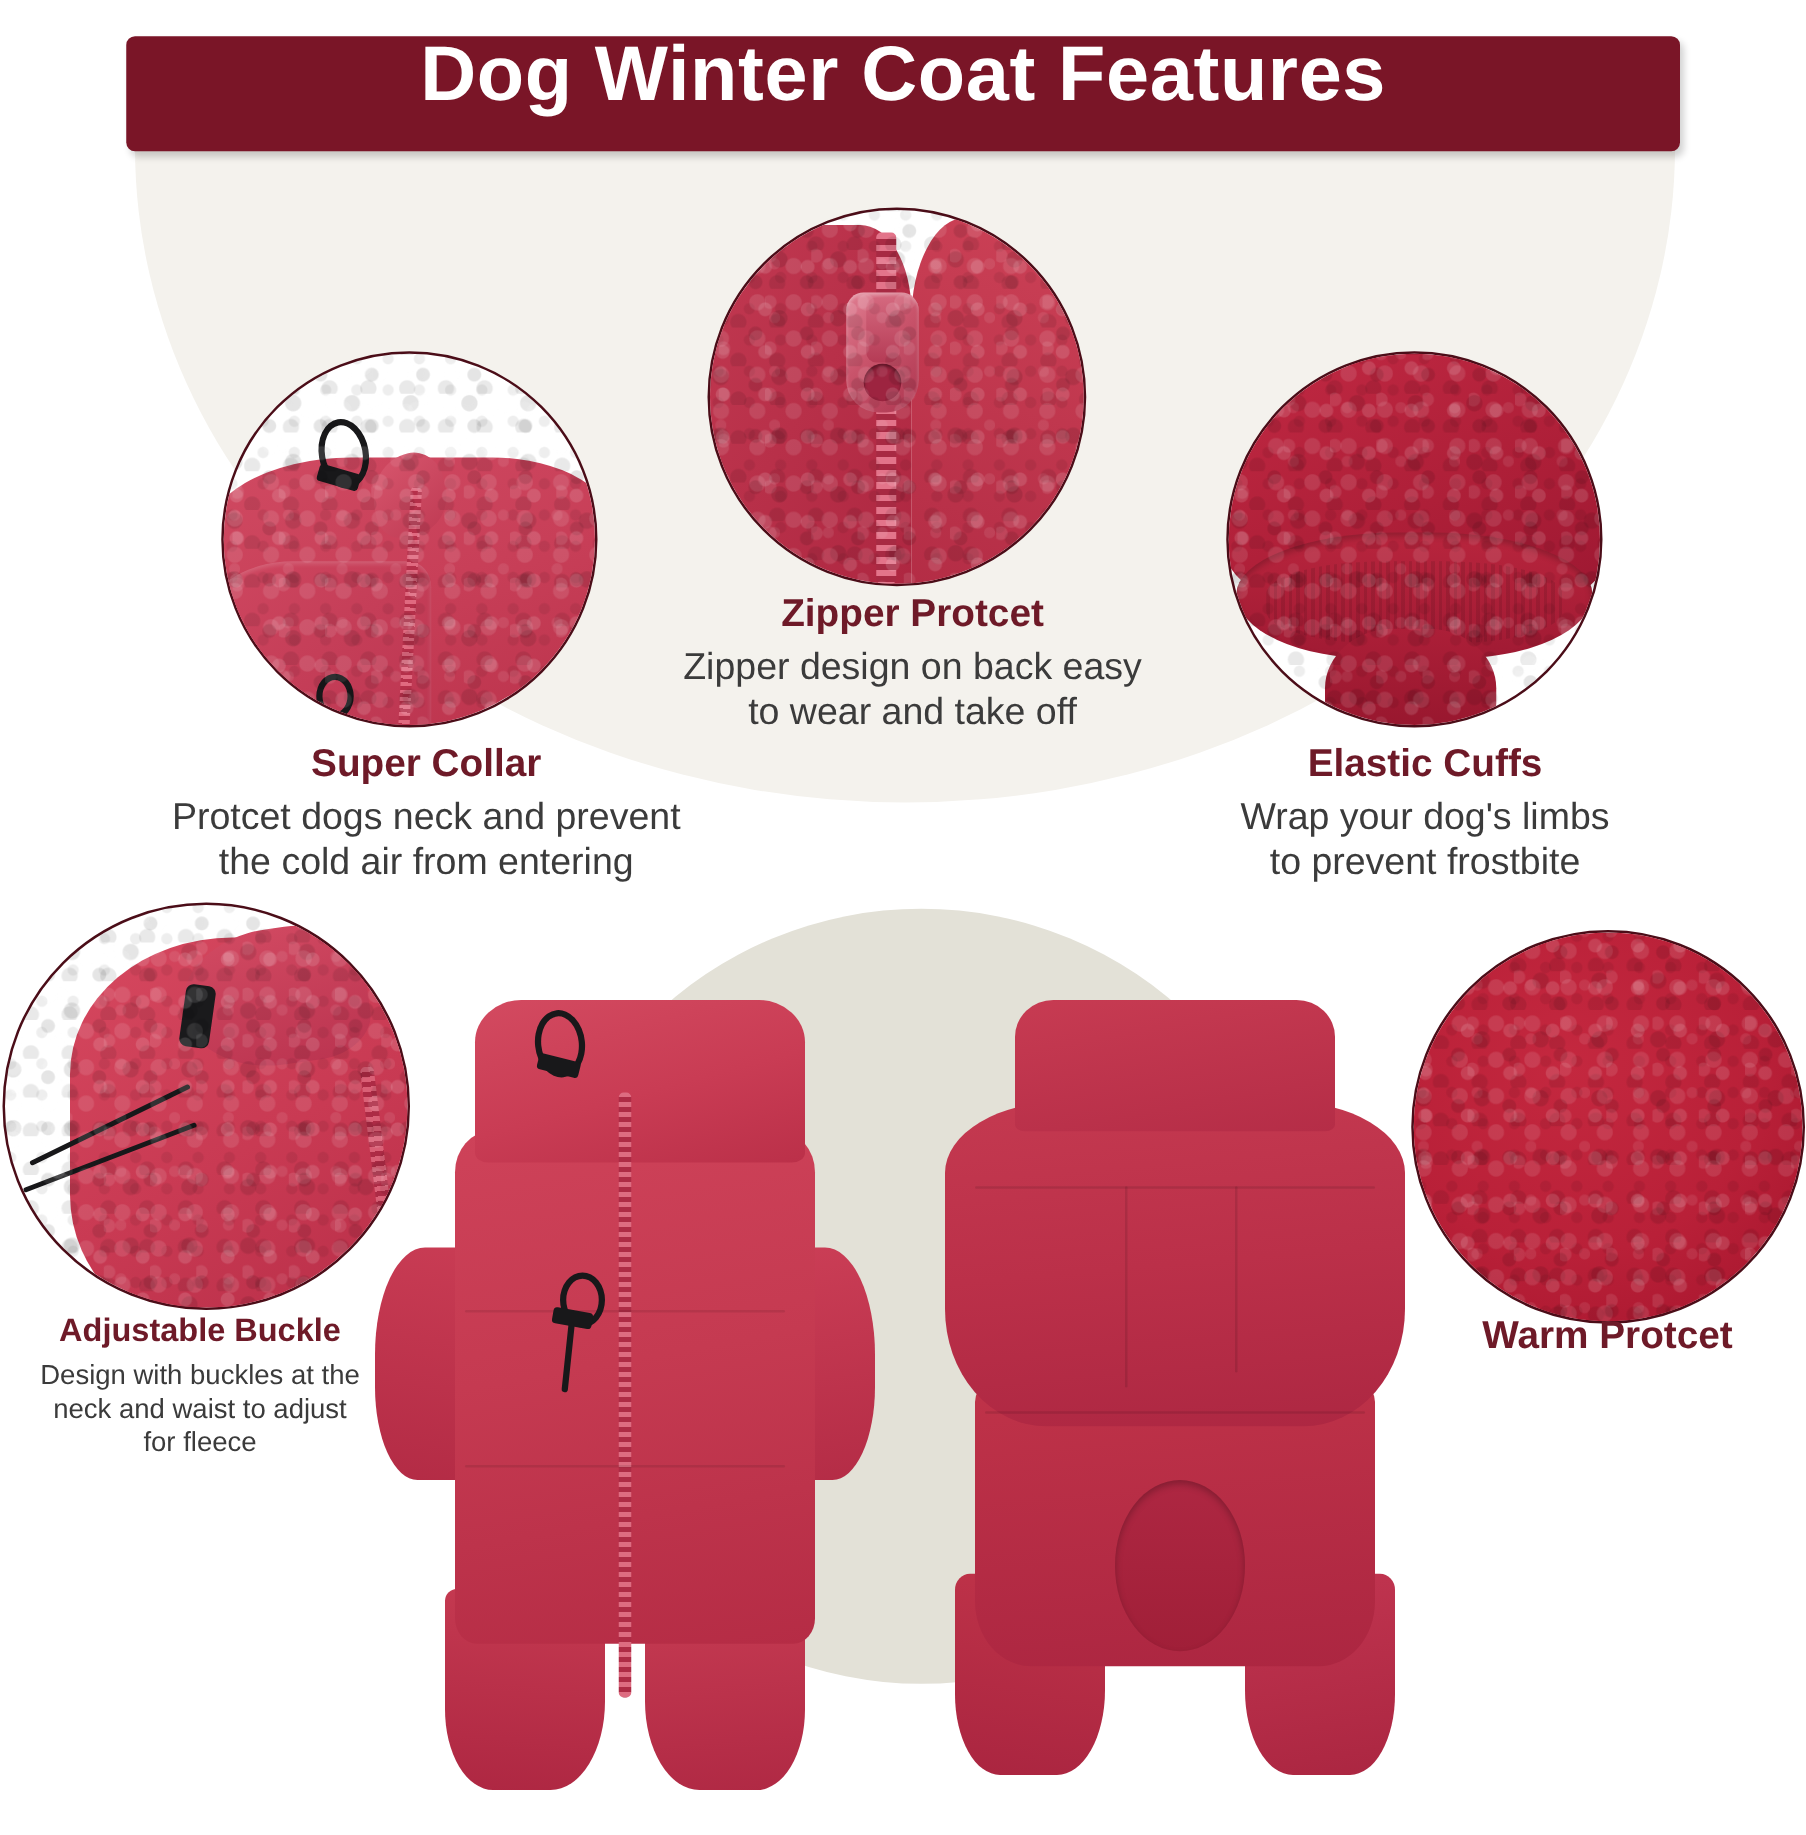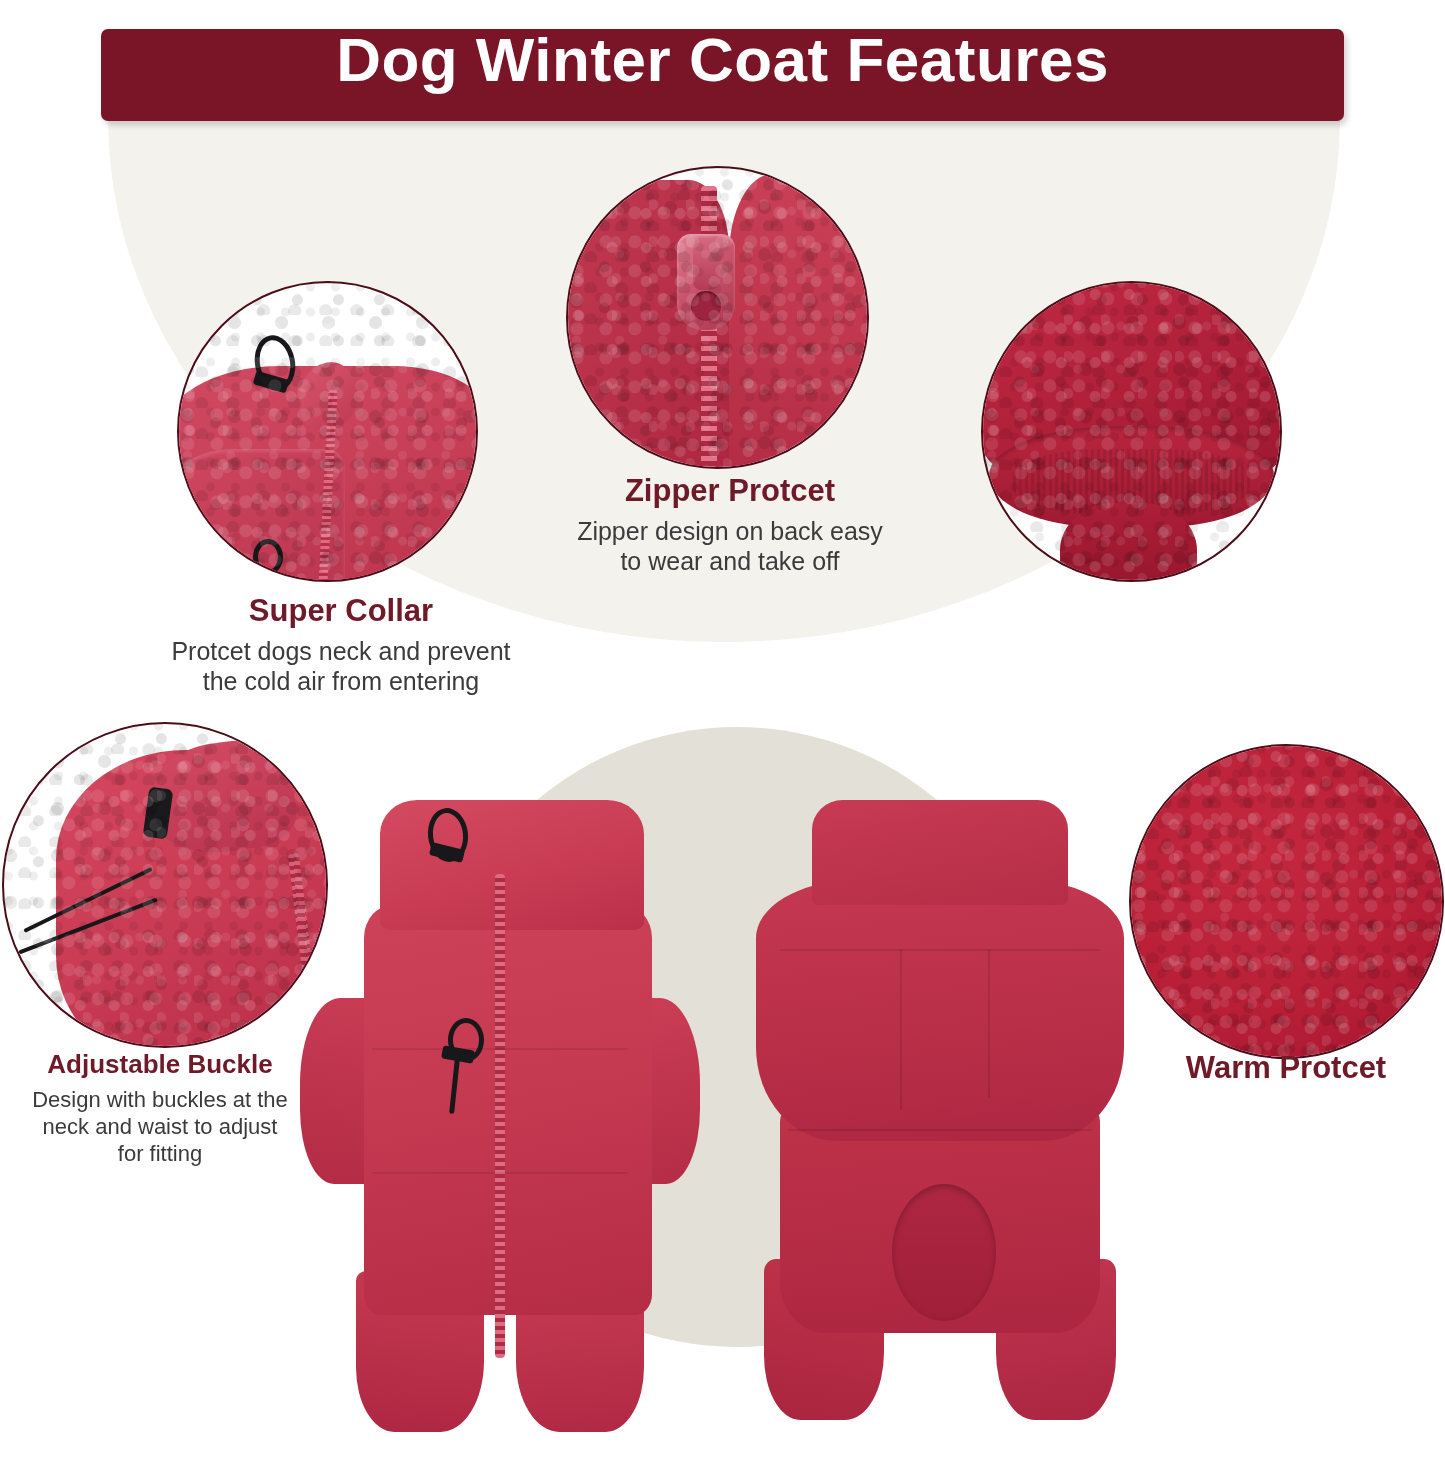--- a/index.html
+++ b/index.html
@@ -320,21 +320,21 @@
   .f-title {
     color: #6e1a28;
     font-weight: 700;
     font-size: 31px;
     line-height: 1.15;
     margin: 0 0 7px 0;
     white-space: nowrap;
   }
   .f-desc {
     color: #3b3b3b;
-    font-size: 25px;
+    font-size: 30px;
     line-height: 1.22;
     margin: 0;
     white-space: pre-line;
   }
 
   .cap-collar { left: 106px; top: 593px; width: 470px; }
   .cap-zip    { left: 505px; top: 473px; width: 450px; }
   .cap-cuff   { left: 935px; top: 593px; width: 410px; }
   .cap-buckle { left: 0px;   top: 1050px; width: 320px; }
   .cap-fleece { left: 1136px; top: 1050px; width: 300px; }
@@ -436,25 +436,30 @@
     <p class="f-desc">Protcet dogs neck and prevent
 the cold air from entering</p>
   </div>
 
   <div class="feature cap-zip">
     <p class="f-title">Zipper Protcet</p>
     <p class="f-desc">Zipper design on back easy
 to wear and take off</p>
   </div>
 
+  <div class="feature cap-cuff">
+    <p class="f-title">Elastic Cuffs</p>
+    <p class="f-desc">Wrap your dog's limbs
+to prevent frostbite</p>
+  </div>
 
   <div class="feature cap-buckle">
     <p class="f-title">Adjustable Buckle</p>
     <p class="f-desc">Design with buckles at the
 neck and waist to adjust
-for fitting</p>
+for fleece</p>
   </div>
 
   <div class="feature cap-fleece">
     <p class="f-title">Warm Protcet</p>
   </div>
 
 </div>
 
 </body></html>

